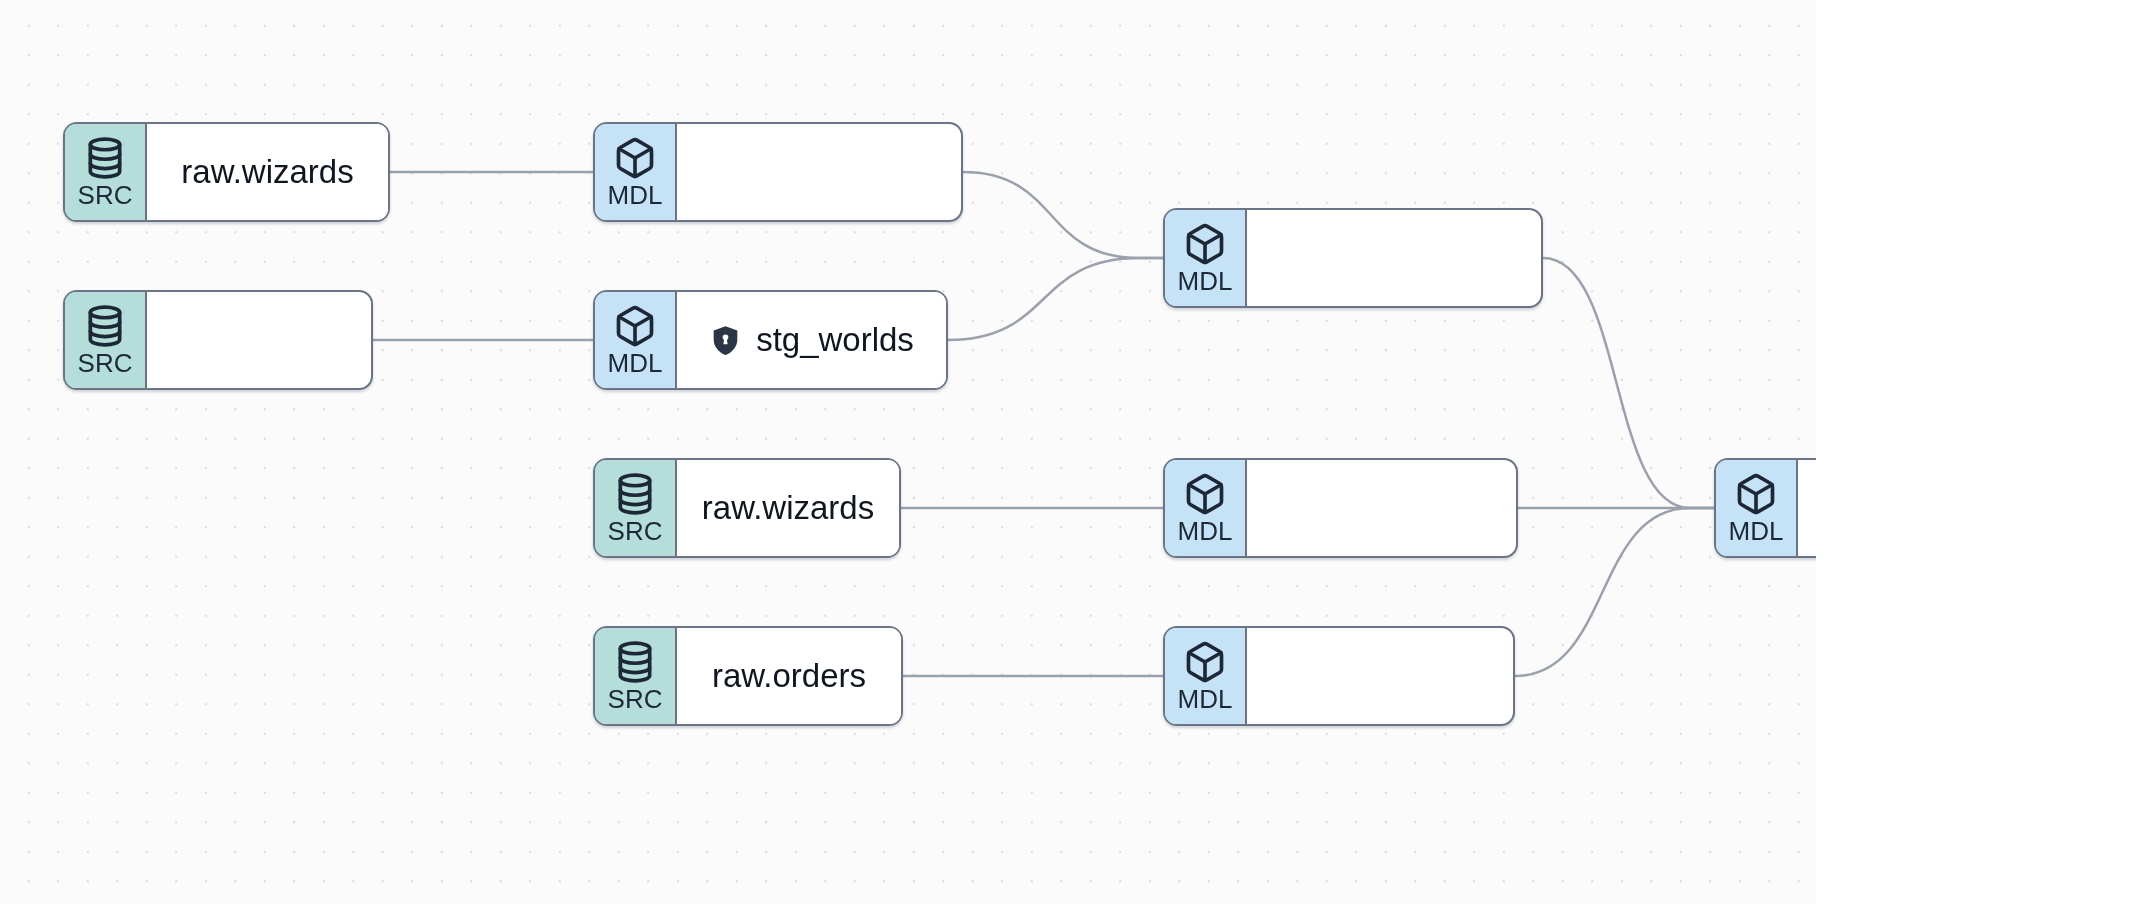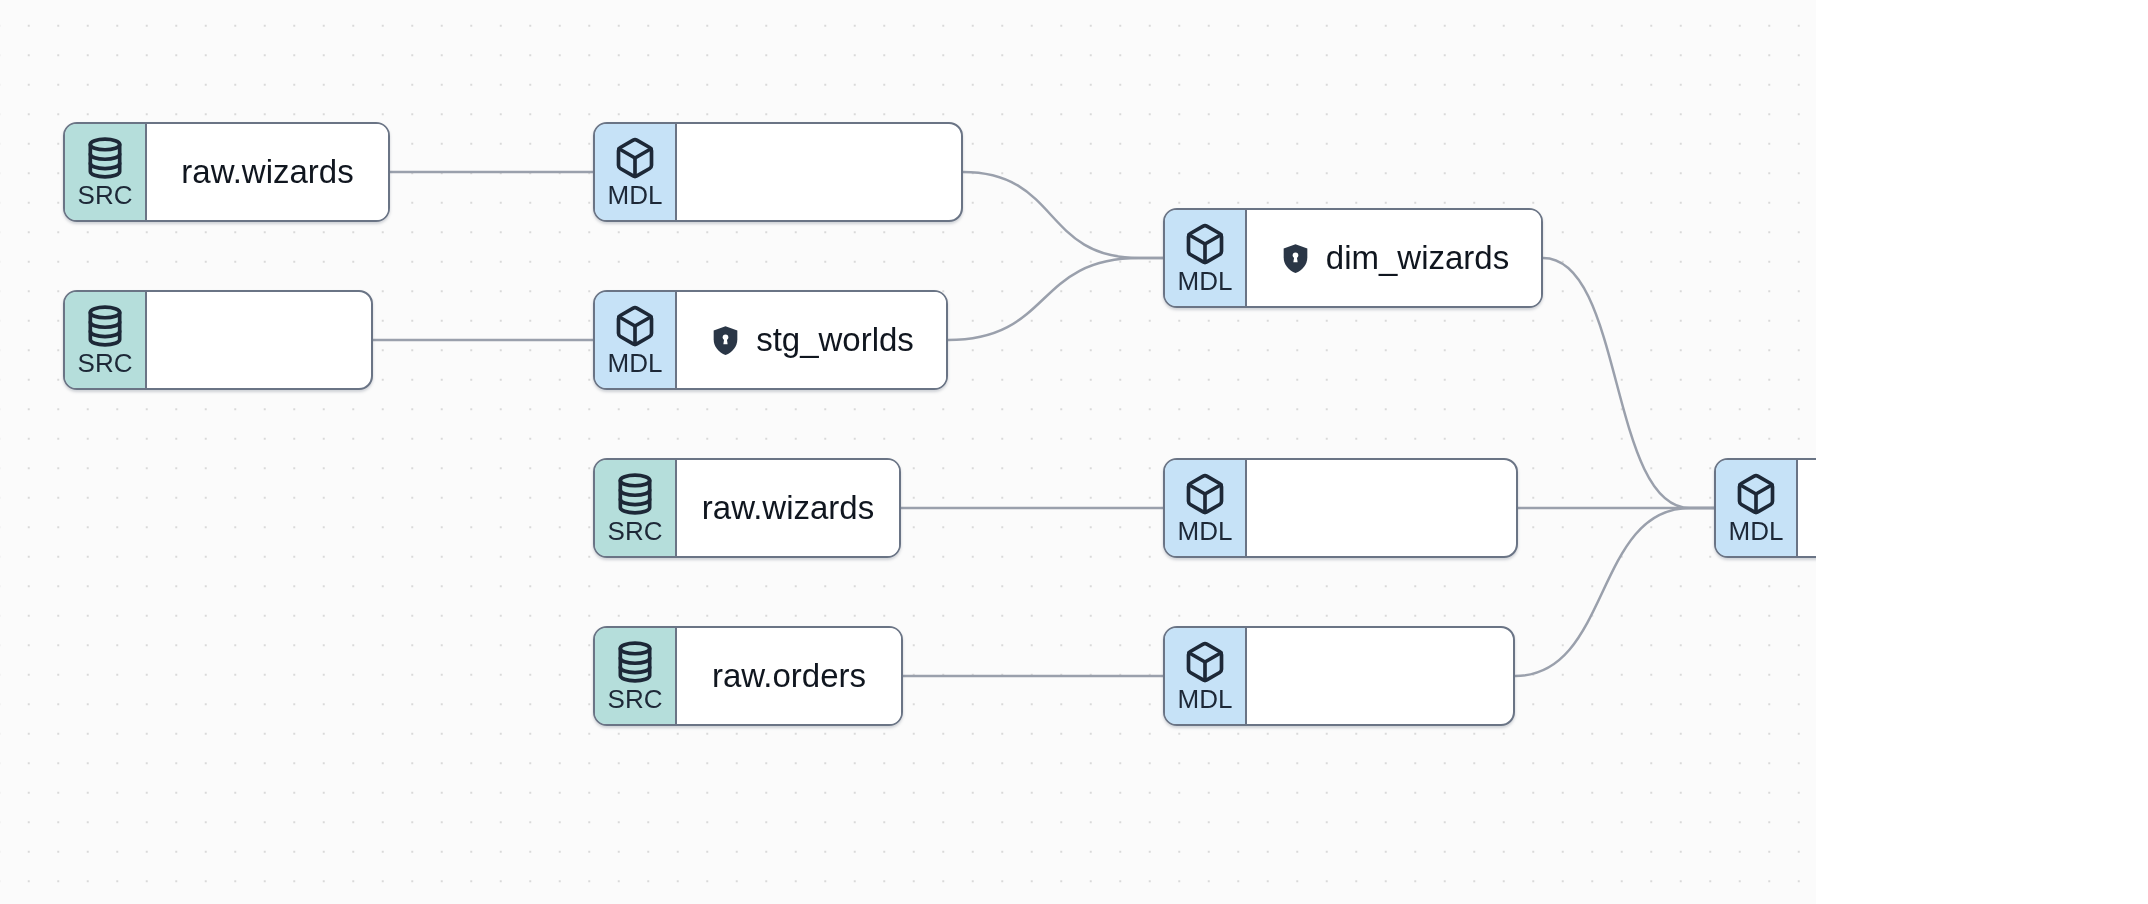--- a/index.html
+++ b/index.html
@@ -148,30 +148,20 @@
       <div class="badge" style="background: rgb(198, 226, 247);">
         <span>
           <svg viewBox="0 0 24 24" fill="none" stroke="currentColor" stroke-width="2" stroke-linecap="round" stroke-linejoin="round">
             <path d="M21 16V8a2 2 0 0 0-1-1.73l-7-4a2 2 0 0 0-2 0l-7 4A2 2 0 0 0 3 8v8a2 2 0 0 0 1 1.73l7 4a2 2 0 0 0 2 0l7-4A2 2 0 0 0 21 16z"></path>
             <polyline points="3.27 6.96 12 12.01 20.73 6.96"></polyline>
             <line x1="12" y1="22.08" x2="12" y2="12"></line>
           </svg>
         </span>
         <span class="badge-label">MDL</span>
       </div>
-      <div class="node-body">
-        <span>
-          <svg class="shield" viewBox="0 0 24 24">
-            <path fill="#2a3646" d="M12 1.6l8.6 3.2v6.2c0 5.3-3.5 9.5-8.6 11.5C6.9 20.5 3.4 16.3 3.4 11V4.8L12 1.6z"></path>
-            <circle cx="12" cy="9.6" r="2.05" fill="#ffffff"></circle>
-            <path d="M11.1 10.4h1.8l.65 4.3h-3.1z" fill="#ffffff"></path>
-          </svg>
-        </span>
-        <span class="node-label">dim_wizards</span>
-      </div>
     </div>
     <div class="node" style="left: 593px; top: 458px; width: 308px; height: 100px;">
       <div class="badge" style="background: rgb(181, 222, 219);">
         <span>
           <svg viewBox="0 0 24 24" fill="none" stroke="currentColor" stroke-width="2" stroke-linecap="round" stroke-linejoin="round">
             <ellipse cx="12" cy="4.6" rx="8" ry="2.9"></ellipse>
             <path d="M4 4.6v14.8c0 1.6 3.58 2.9 8 2.9s8-1.3 8-2.9V4.6"></path>
             <path d="M20 9.8c0 1.6-3.58 2.9-8 2.9s-8-1.3-8-2.9"></path>
             <path d="M20 14.9c0 1.6-3.58 2.9-8 2.9s-8-1.3-8-2.9"></path>
           </svg>

